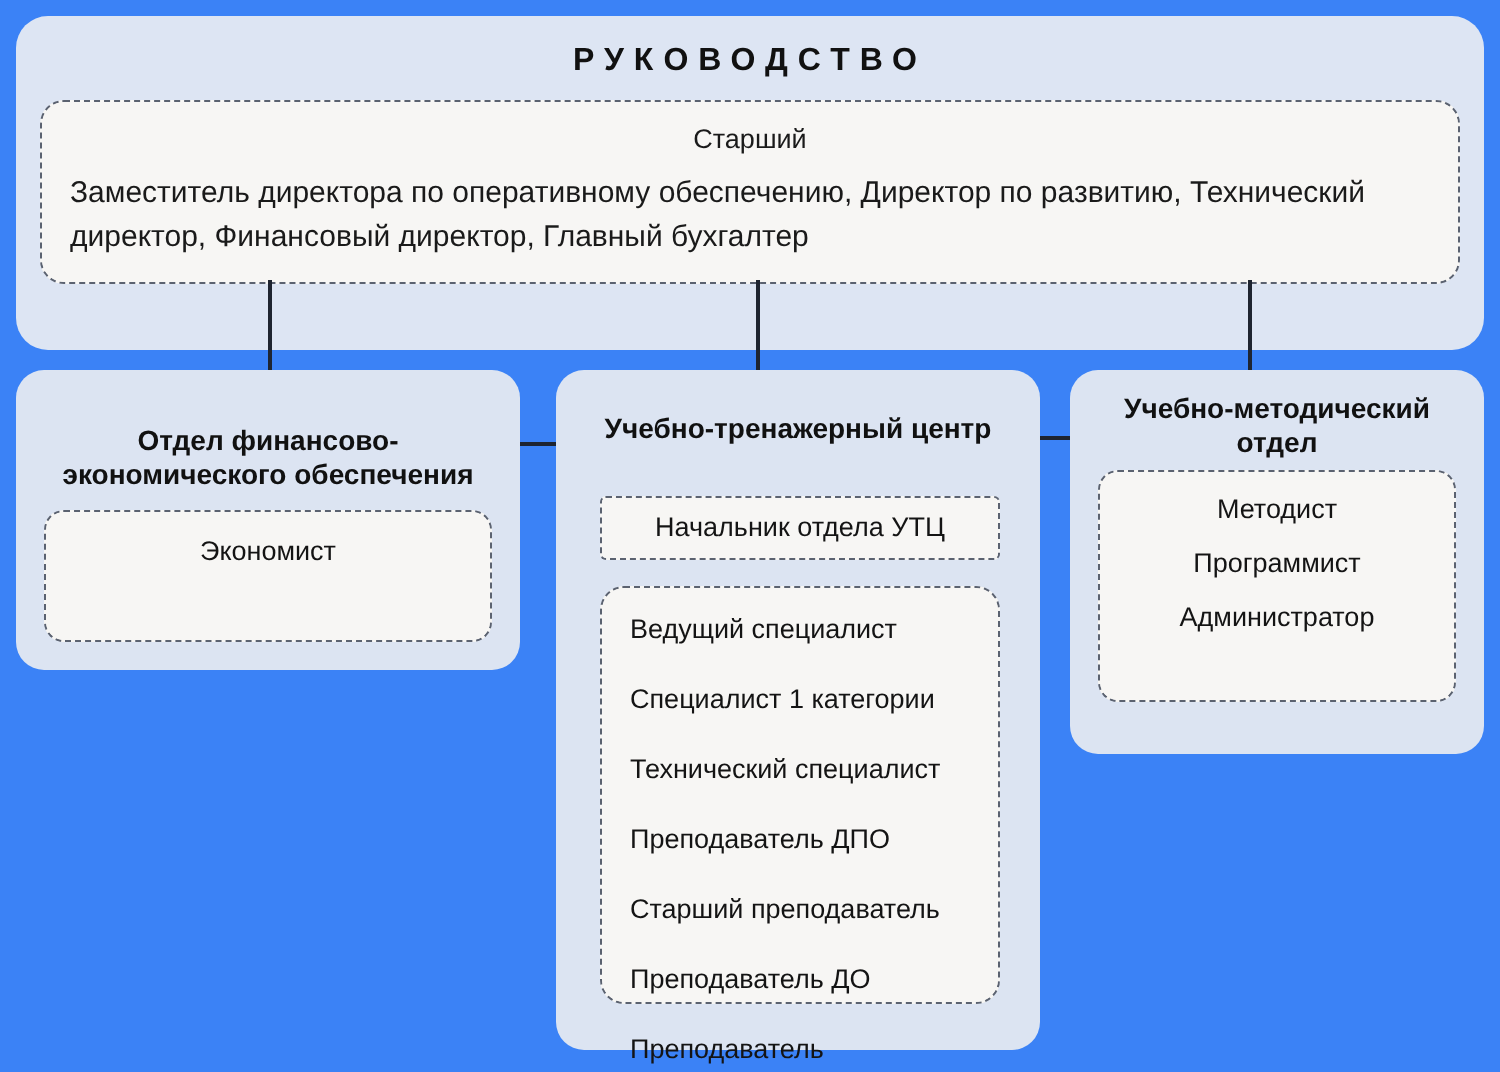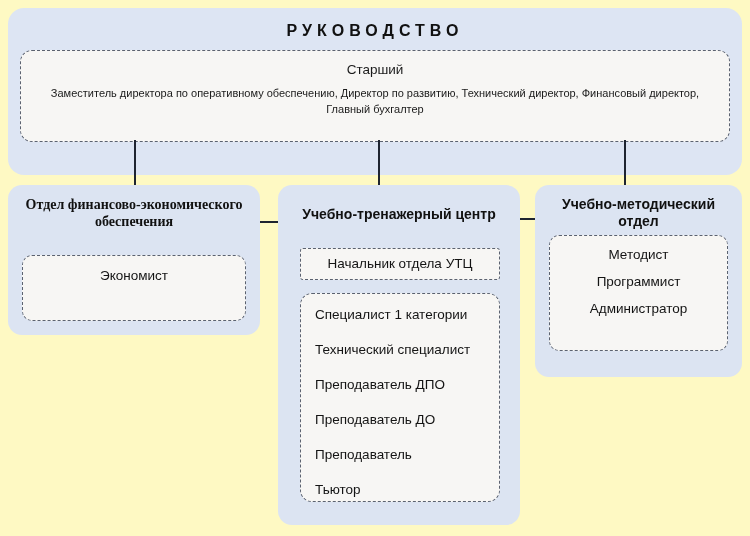--- a/index.html
+++ b/index.html
@@ -9,21 +9,21 @@
     background: #ffffff;
   }
   body {
     font-family: "Liberation Sans", "DejaVu Sans", sans-serif;
     color: #1a1a1a;
   }
   #canvas {
     position: relative;
     width: 750px;
     height: 536px;
-    background: #fef9c3;
+    background: #3b82f6;
     overflow: hidden;
   }
 
   
   .panel {
     position: absolute;
     background: #dce4f2;
     border-radius: 14px;
     box-sizing: border-box;
   }
@@ -77,22 +77,21 @@
     width: 710px;
     height: 92px;
     border-radius: 12px;
   }
   #top-inner .director {
     font-size: 13.5px;
     text-align: center;
     margin-top: 11px;
   }
   #top-inner .deputies {
-    font-size: 11px;
-    text-align: center;
+    font-size: 15px;
     margin-top: 9px;
     line-height: 1.45;
     padding: 0 14px;
   }
 
   
   .v-connector {
     position: absolute;
     width: 2px;
     background: #1e2430;
@@ -105,22 +104,21 @@
 
   
   #panel-fin {
     left: 8px;
     top: 185px;
     width: 252px;
     height: 150px;
   }
   #panel-fin .panel-title {
     font-size: 14px;
-    padding: 11px 16px 0 16px;
-    font-family: Liberation Serif, serif;
+    padding: 27px 16px 0 16px;
   }
   #fin-roles {
     left: 14px;
     top: 70px;
     width: 224px;
     height: 66px;
   }
   #fin-roles .role {
     font-size: 13.5px;
   }
@@ -216,23 +214,25 @@
   </div>
 
   <div class="panel" id="panel-utc">
     <div class="panel-title">Учебно-тренажерный центр</div>
 
     <div class="dashed-box square" id="utc-head">
       <div class="role">Начальник отдела УТЦ</div>
     </div>
 
     <div class="dashed-box" id="utc-staff">
+      <div class="role left-align">Ведущий специалист</div>
       <div class="role left-align">Специалист 1 категории</div>
       <div class="role left-align">Технический специалист</div>
       <div class="role left-align">Преподаватель ДПО</div>
+      <div class="role left-align">Старший преподаватель</div>
       <div class="role left-align">Преподаватель ДО</div>
       <div class="role left-align">Преподаватель</div>
       <div class="role left-align">Тьютор</div>
     </div>
   </div>
 
   <div class="panel" id="panel-method">
     <div class="panel-title">Учебно-методический отдел</div>
 
     <div class="dashed-box" id="method-roles">

